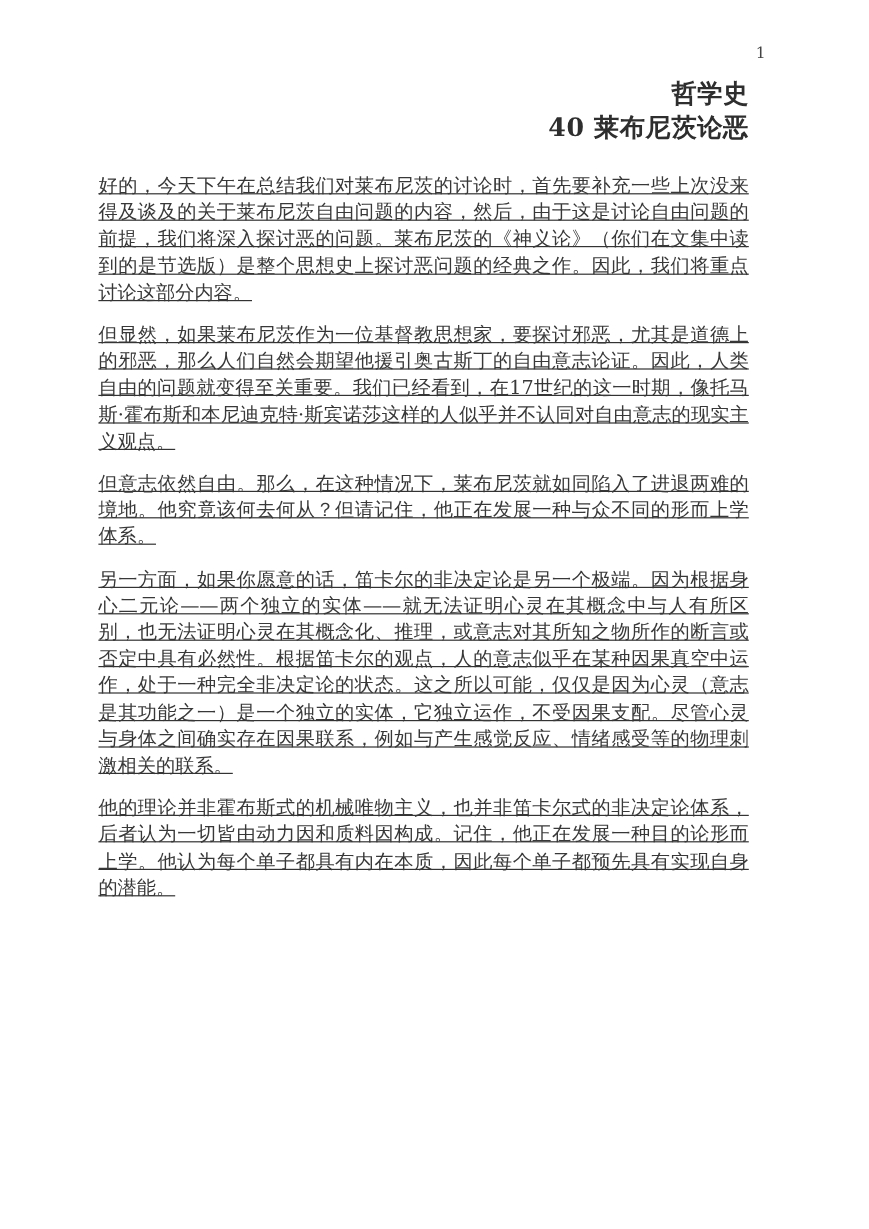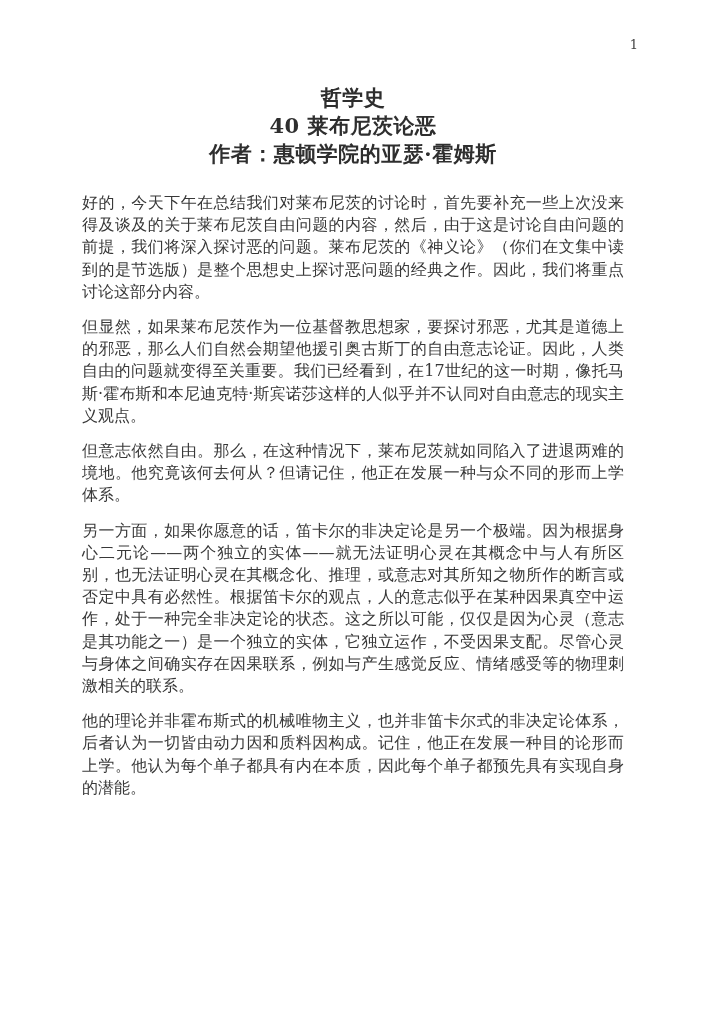--- a/index.html
+++ b/index.html
@@ -23,56 +23,56 @@
   }
   .page-number {
     position: absolute;
     top: 38px;
     right: 86px;
     font-size: 13px;
     line-height: 14px;
     color: #444444;
   }
   .title-block {
-    padding-top: 84px;
+    padding-top: 64px;
     margin-left: 82px;
     width: 542px;
-    text-align: center;
+    text-align: right;
   }
   .title-block .t-line {
     margin: 0;
     font-size: 21px;
     font-weight: bold;
     line-height: 28px;
     color: #2e2e2e;
     letter-spacing: 0.5px;
   }
   .body-text {
     margin: 24px 0 0 82px;
     width: 542px;
+    text-decoration: underline;
   }
   .body-text p {
     margin: 0 0 13px 0;
     font-size: 16px;
     line-height: 22.2px;
     text-align: justify;
     color: #383838;
   }
 </style>
 </head>
 <body>
 
 <div class="page">
 
   <div class="page-number">1</div>
 
   <header class="title-block">
     <div class="t-line">哲学史</div>
     <div class="t-line">40 莱布尼茨论恶</div>
-    <div class="t-line">作者：惠顿学院的亚瑟·霍姆斯</div>
   </header>
 
   <main class="body-text">
     <p>好的，今天下午在总结我们对莱布尼茨的讨论时，首先要补充一些上次没来得及谈及的关于莱布尼茨自由问题的内容，然后，由于这是讨论自由问题的前提，我们将深入探讨恶的问题。莱布尼茨的《神义论》（你们在文集中读到的是节选版）是整个思想史上探讨恶问题的经典之作。因此，我们将重点讨论这部分内容。</p>
     <p>但显然，如果莱布尼茨作为一位基督教思想家，要探讨邪恶，尤其是道德上的邪恶，那么人们自然会期望他援引奥古斯丁的自由意志论证。因此，人类自由的问题就变得至关重要。我们已经看到，在17世纪的这一时期，像托马斯·霍布斯和本尼迪克特·斯宾诺莎这样的人似乎并不认同对自由意志的现实主义观点。</p>
     <p>但意志依然自由。那么，在这种情况下，莱布尼茨就如同陷入了进退两难的境地。他究竟该何去何从？但请记住，他正在发展一种与众不同的形而上学体系。</p>
     <p>另一方面，如果你愿意的话，笛卡尔的非决定论是另一个极端。因为根据身心二元论——两个独立的实体——就无法证明心灵在其概念中与人有所区别，也无法证明心灵在其概念化、推理，或意志对其所知之物所作的断言或否定中具有必然性。根据笛卡尔的观点，人的意志似乎在某种因果真空中运作，处于一种完全非决定论的状态。这之所以可能，仅仅是因为心灵（意志是其功能之一）是一个独立的实体，它独立运作，不受因果支配。尽管心灵与身体之间确实存在因果联系，例如与产生感觉反应、情绪感受等的物理刺激相关的联系。</p>
     <p>他的理论并非霍布斯式的机械唯物主义，也并非笛卡尔式的非决定论体系，后者认为一切皆由动力因和质料因构成。记住，他正在发展一种目的论形而上学。他认为每个单子都具有内在本质，因此每个单子都预先具有实现自身的潜能。</p>
   </main>
 

